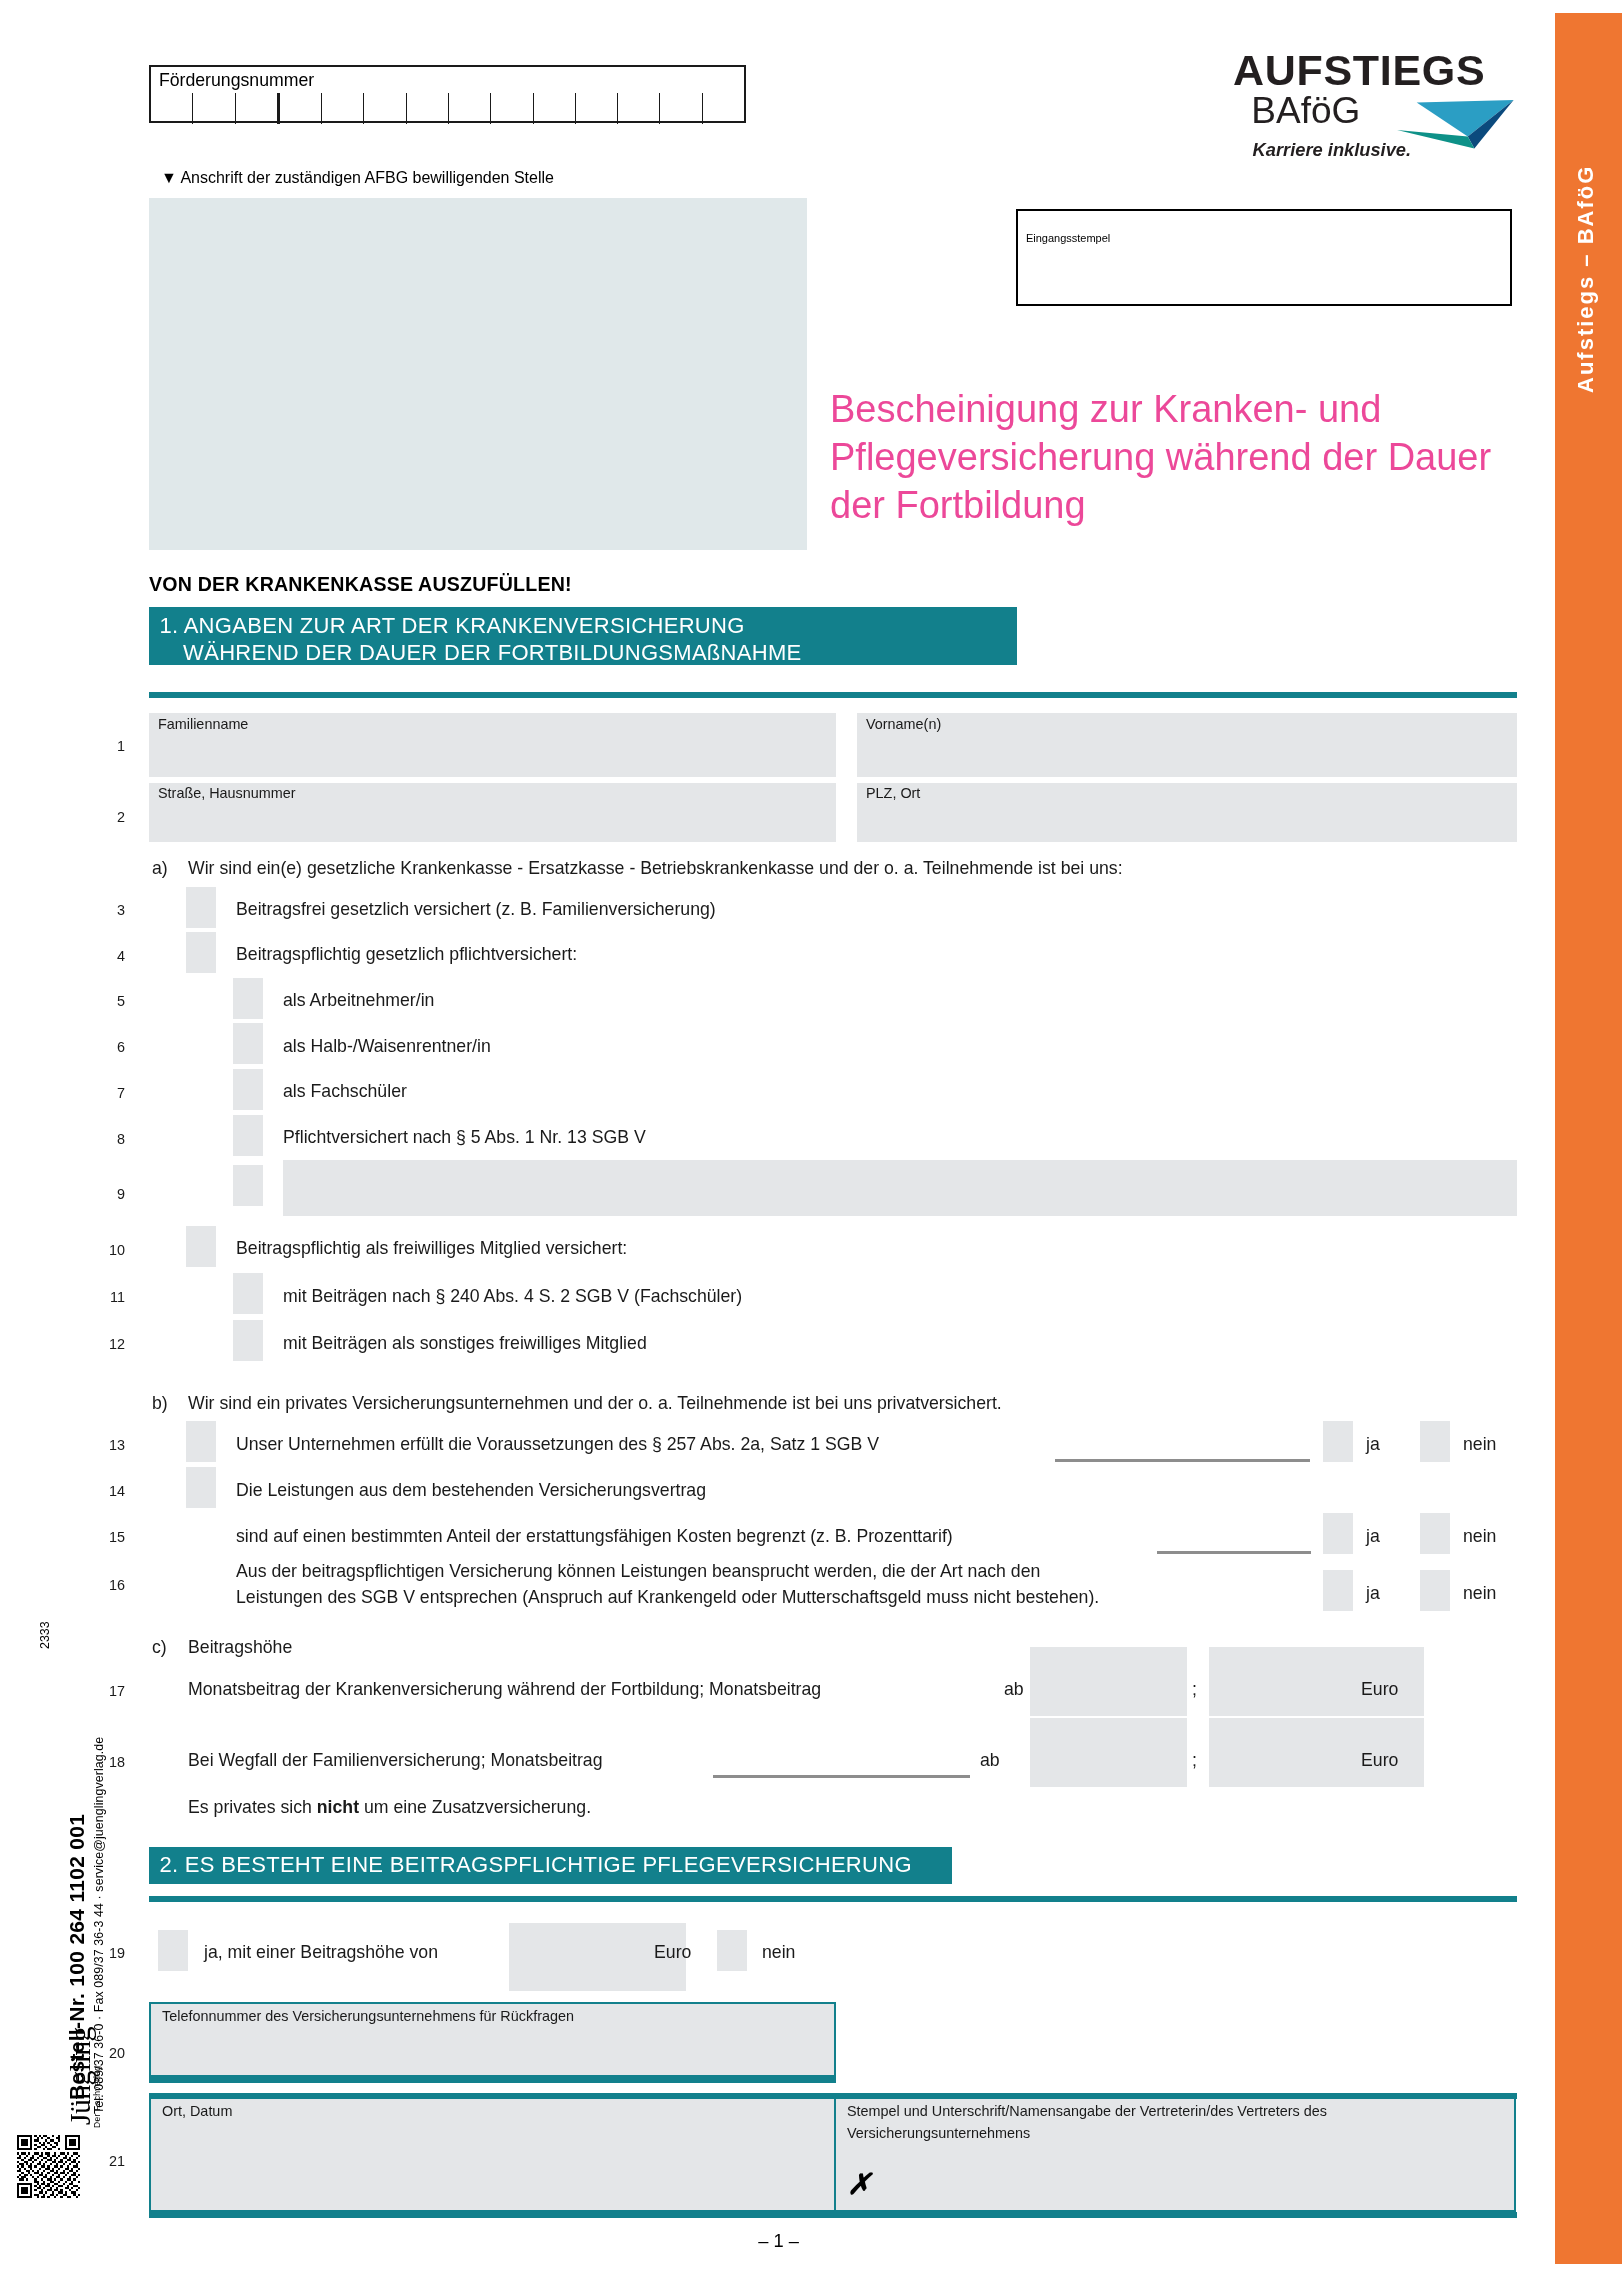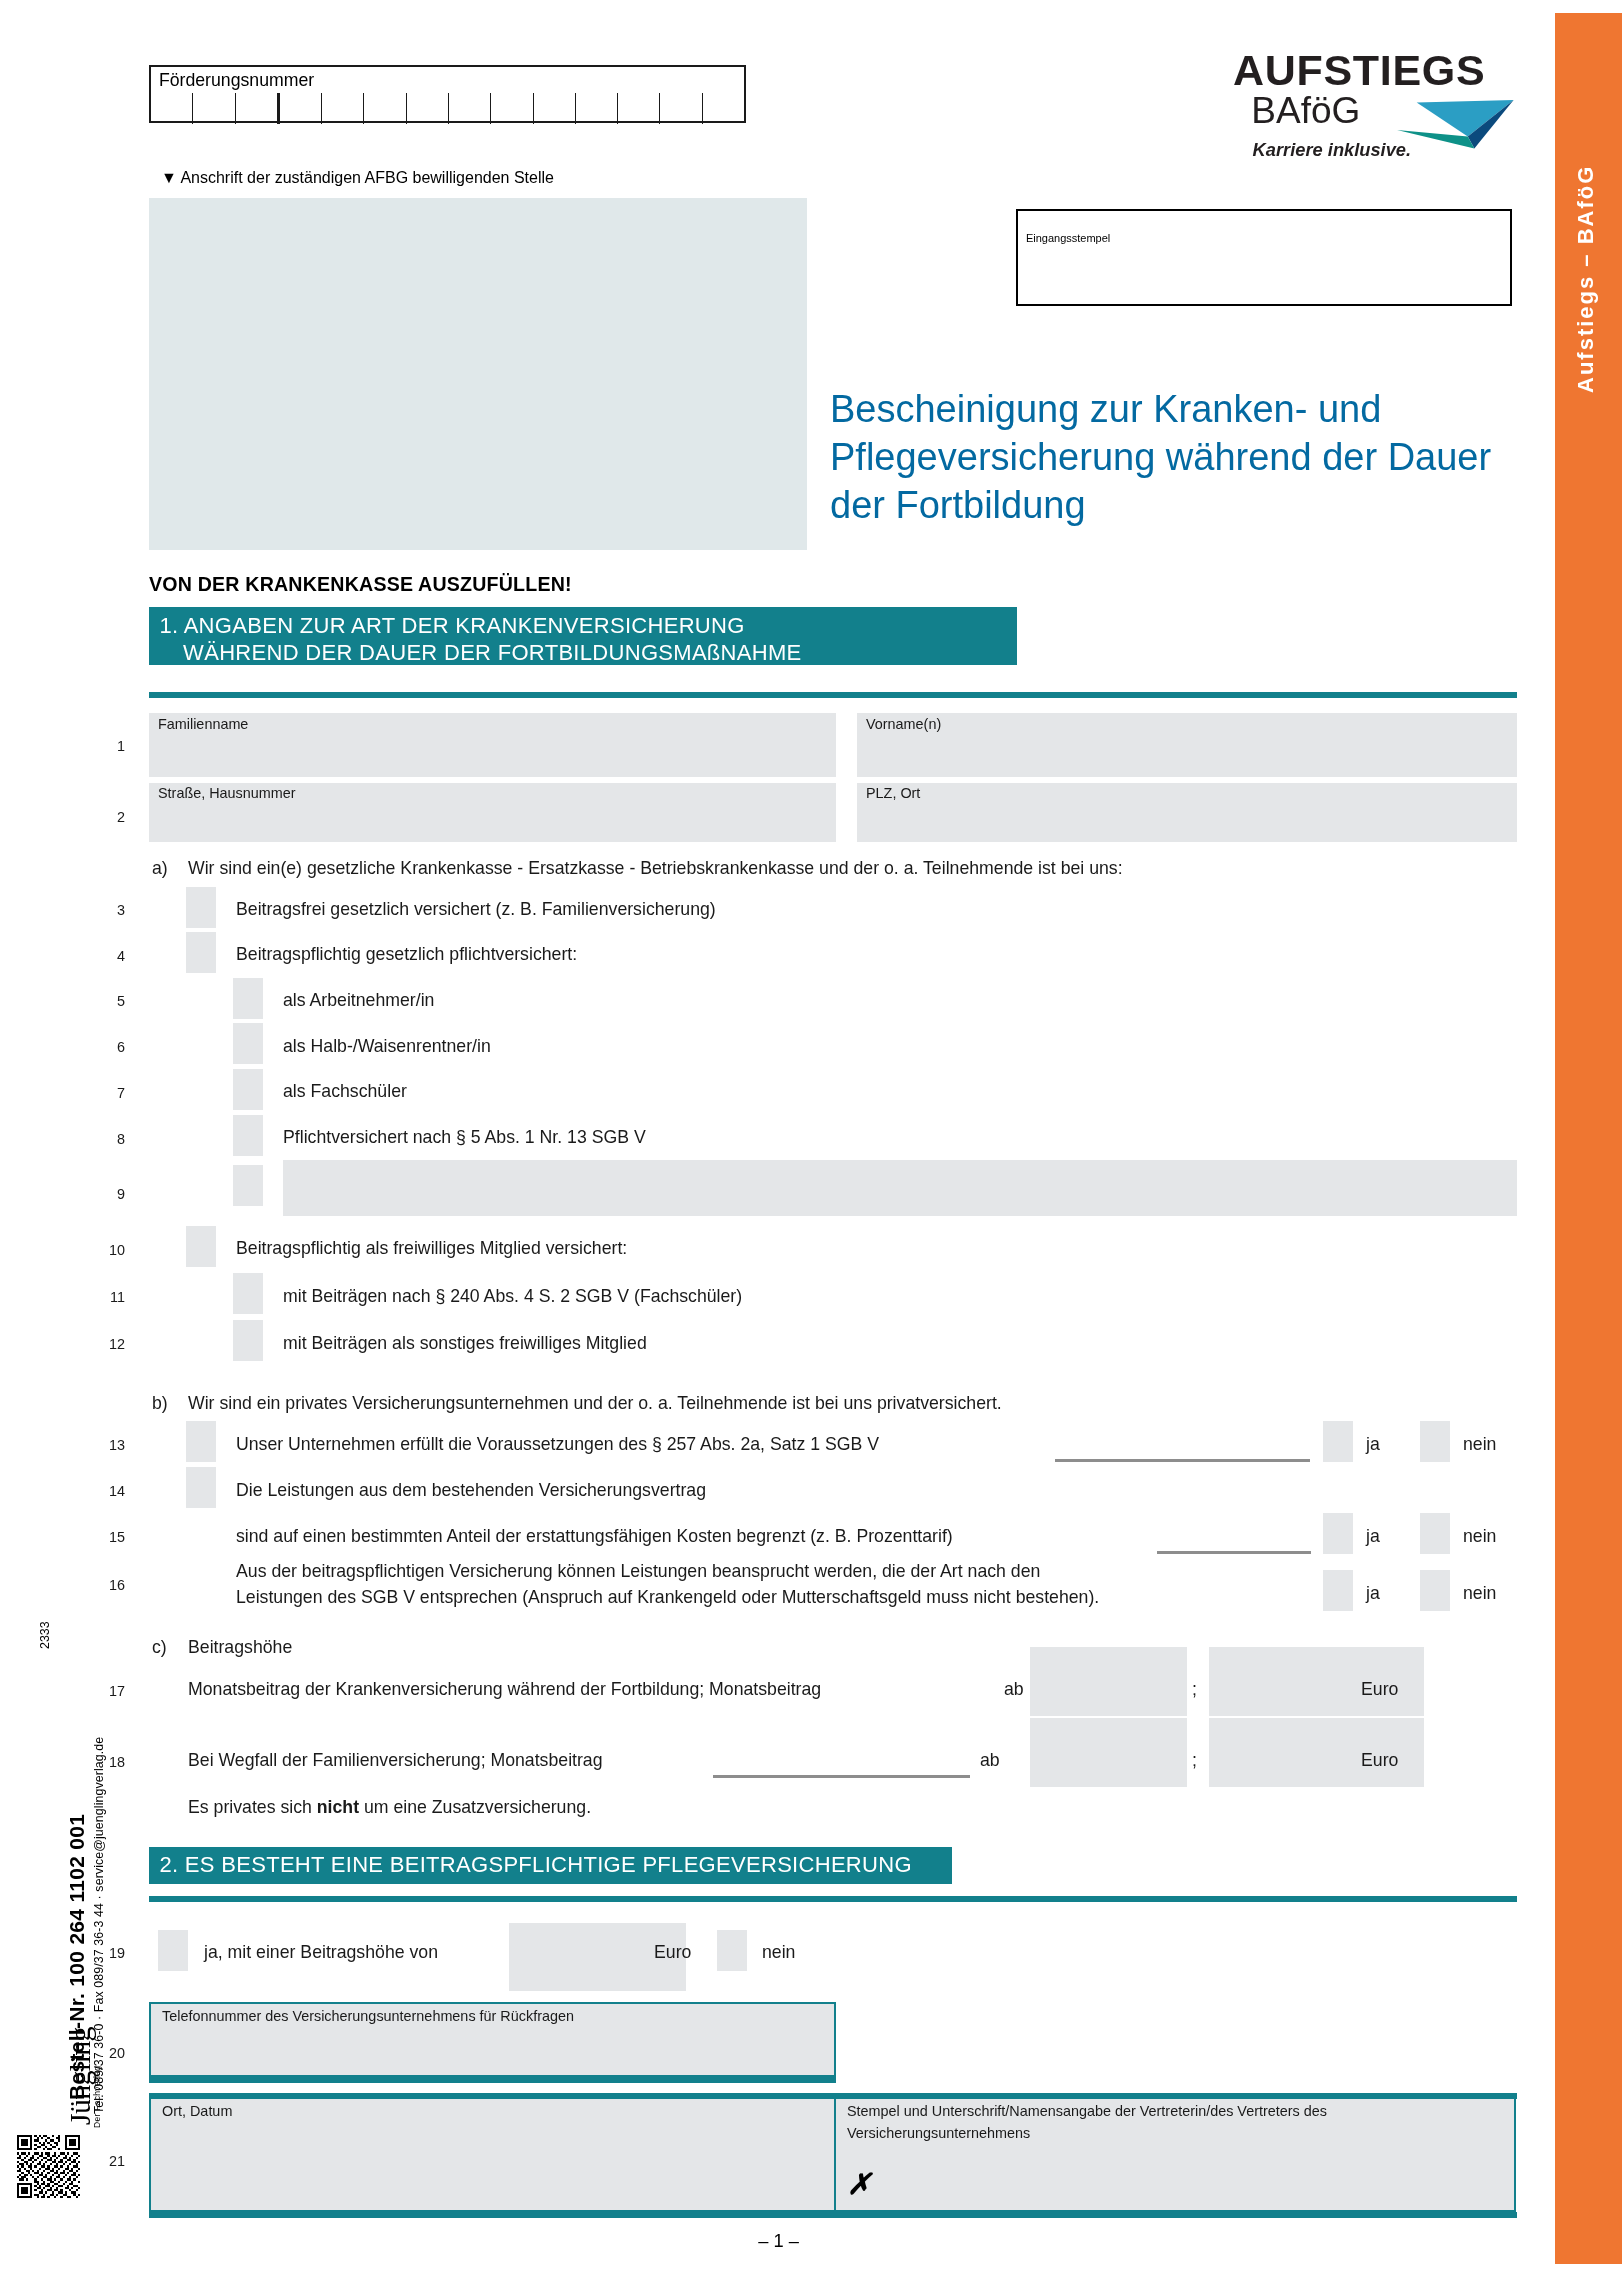--- a/index.html
+++ b/index.html
@@ -193,21 +193,21 @@
   }
 
   
   .main-title {
     position: absolute;
     left: 830px;
     top: 386px;
     width: 690px;
     font-size: 38px;
     line-height: 1.26;
-    color: #0369a1;
+    color: #ec4899;
   }
 
   
   .fill-note {
     position: absolute;
     left: 149px;
     top: 573px;
     font-size: 19.6px;
     font-weight: bold;
     letter-spacing: 0.2px;

